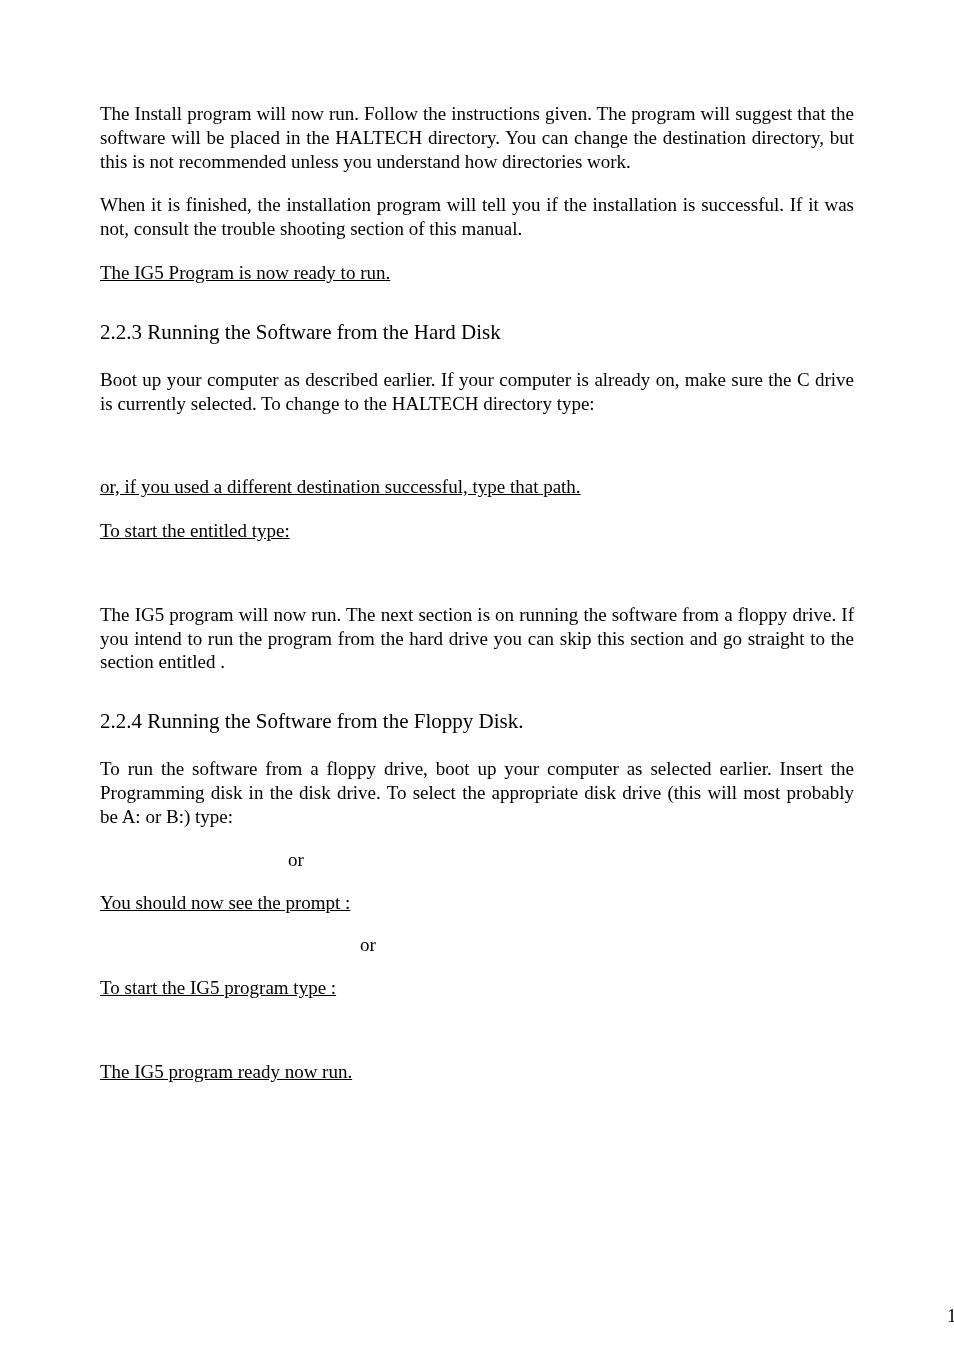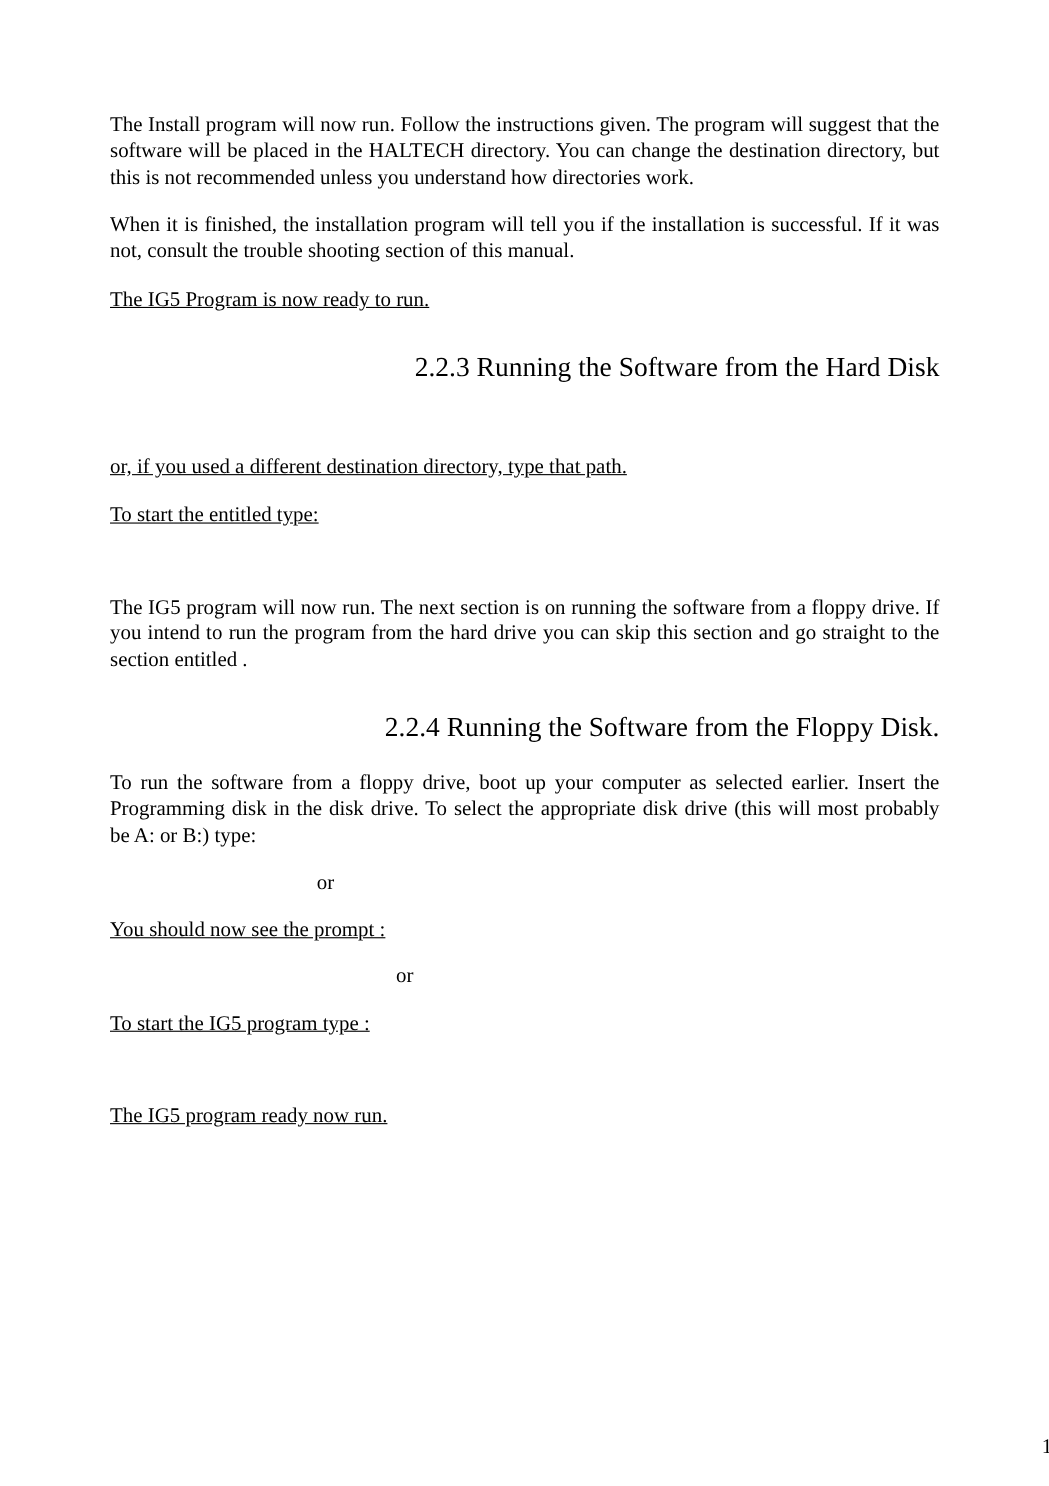--- a/index.html
+++ b/index.html
@@ -24,25 +24,25 @@
     text-align: justify;
   }
   .para-left {
     font-size: 19px;
     line-height: 1.25;
     margin: 0 0 20px 0;
     text-align: left;
     text-decoration: underline;
   }
   .heading {
-    font-size: 25px;
+    font-size: 21px;
     line-height: 1.3;
     margin: 0 0 22px 0;
     font-weight: normal;
-    text-align: right;
+    text-align: left;
   }
   .gap-small { height: 14px; }
   .gap-large { height: 40px; }
   .indent-or {
     font-size: 19px;
     margin: 0 0 20px 0;
     padding-left: 188px;
     text-align: left;
   }
   .indent-or2 {
@@ -68,24 +68,25 @@
   <p class="para">The Install program will now run.  Follow the instructions given.  The program will suggest that the software will be placed in the HALTECH directory.  You can change the destination directory, but this is not recommended unless you understand how directories work.</p>
 
   <p class="para">When it is finished, the installation program will tell you if the installation is successful.  If it was not, consult the trouble shooting section of this manual.</p>
 
   <p class="para-left">The IG5 Program is now ready to run.</p>
 
   <div class="gap-small"></div>
 
   <h2 class="heading">2.2.3 Running the Software from the Hard Disk</h2>
 
+  <p class="para">Boot up your computer as described earlier.  If your computer is already on, make sure the C drive is currently selected.  To change to the HALTECH directory type:</p>
 
   <div class="gap-large"></div>
 
-  <p class="para-left">or, if you used a different destination directory, type that path.</p>
+  <p class="para-left">or, if you used a different destination successful, type that path.</p>
 
   <p class="para-left">To start the entitled type:</p>
 
   <div class="gap-large"></div>
 
   <p class="para">The IG5 program will now run.  The next section is on running the software from a floppy drive.  If you intend to run the program from the hard drive you can skip this section and go straight to the section entitled                                       .</p>
 
   <div class="gap-small"></div>
 
   <h2 class="heading">2.2.4 Running the Software from the Floppy Disk.</h2>

